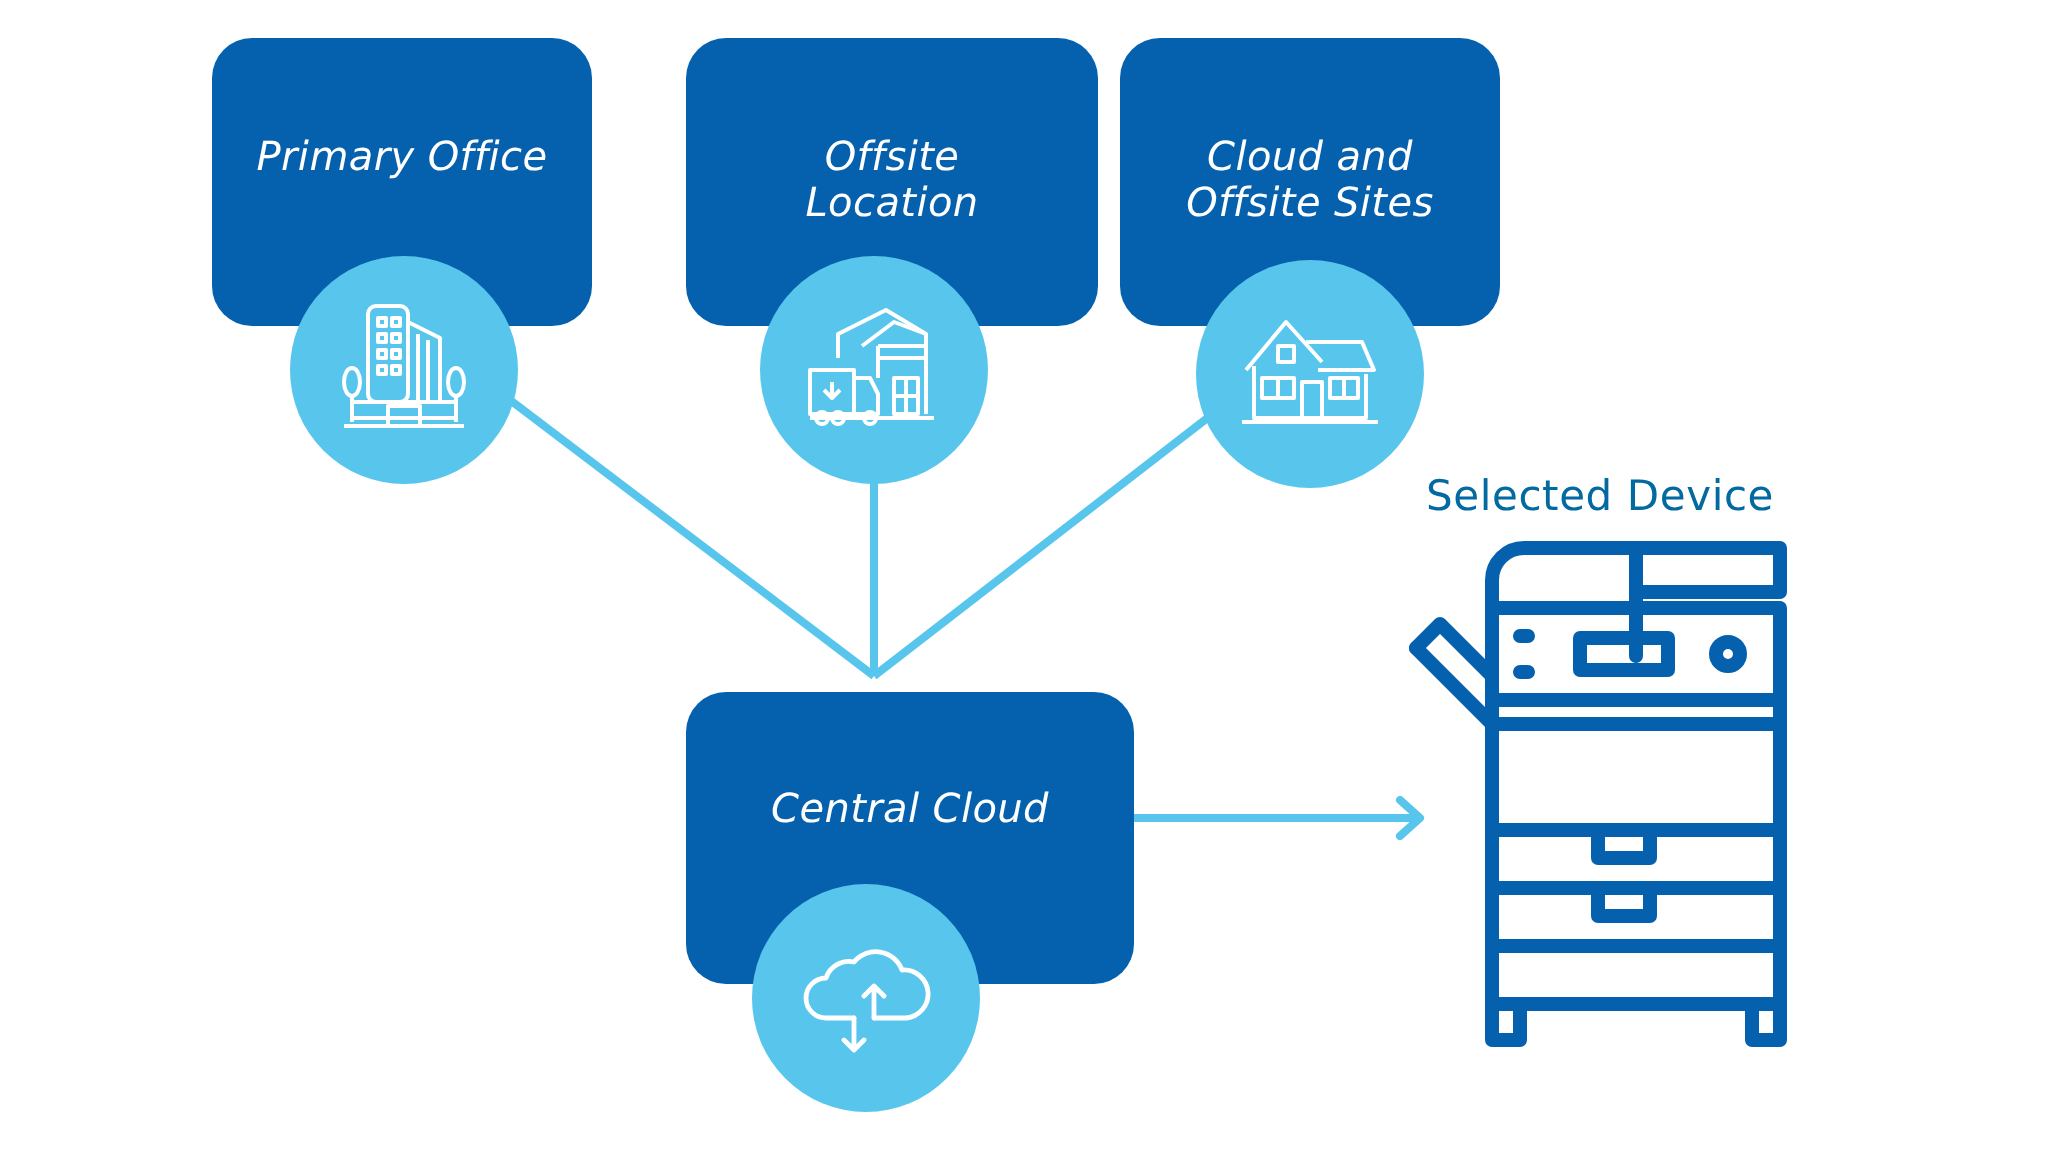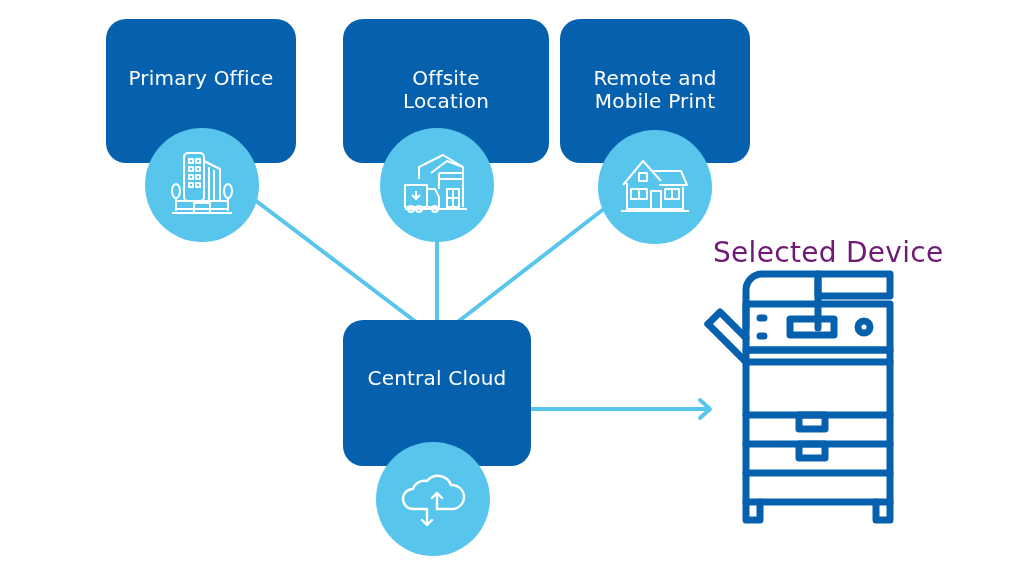--- a/index.html
+++ b/index.html
@@ -1,25 +1,25 @@
 <!DOCTYPE html>
 <html><head>
 <meta charset="utf-8">
 <style>
   html, body { margin:0; padding:0; background:#ffffff; }
   body { width:1024px; height:576px; position:relative; overflow:hidden;
          font-family:"DejaVu Sans", "Liberation Sans", sans-serif; }
   .box { position:absolute; background:#0561ad; border-radius:20px; color:#ffffff;
          display:flex; align-items:flex-start; justify-content:center; text-align:center; }
-  .box .label { margin-top:48px; font-size:20px; line-height:23px; letter-spacing:0.2px; }
+  .box .label { margin-top:48px; font-size:20px; line-height:23px; letter-spacing:0.2px;font-style:italic; }
   .circle { position:absolute; width:114px; height:114px; border-radius:50%; background:#58c6ec;
             display:flex; align-items:center; justify-content:center; }
   .circle svg { width:80px; height:80px; }
   #connectors { position:absolute; left:0; top:0; }
-  .device-title { position:absolute; left:713px; top:236px; font-size:28px; color:#701a75; letter-spacing:0.3px; }
+  .device-title { position:absolute; left:713px; top:236px; font-size:21px; color:#0369a1; letter-spacing:0.3px; }
   #printer { position:absolute; left:698px; top:268px; }
 </style>
 </head>
 <body>
 
 <svg id="connectors" width="1024" height="576" viewBox="0 0 1024 576">
   <line x1="255" y1="200" x2="437" y2="338" stroke="#58c6ec" stroke-width="4"></line>
   <line x1="437" y1="240" x2="437" y2="338" stroke="#58c6ec" stroke-width="4"></line>
   <line x1="605" y1="208" x2="437" y2="338" stroke="#58c6ec" stroke-width="4"></line>
   <line x1="530" y1="409" x2="710" y2="409" stroke="#58c6ec" stroke-width="4"></line>
@@ -73,40 +73,40 @@
     <path d="M30 44 H38 L42 52 V62 H30"></path>
     <circle cx="14" cy="64" r="3"></circle>
       <circle cx="22" cy="64" r="3"></circle>
       <circle cx="38" cy="64" r="3"></circle>
     <path d="M8 64 H70"></path>
   </svg>
 </div>
 
 <div class="box" style="left:560px; top:19px; width:190px; height:144px;">
   <div class="label">
-    <div>Remote and</div>
-    <div>Mobile Print</div>
+    <div>Cloud and</div>
+    <div>Offsite Sites</div>
   </div>
 </div>
 <div class="circle" style="left:598px; top:130px;">
   <svg viewBox="0 0 80 80" fill="none" stroke="#fff" stroke-width="2" stroke-linejoin="round">
     <path d="M8 38 L28 14 L46 34"></path>
     <path d="M12 36 V62 H68 V40"></path>
     <path d="M38 24 H66 L72 38 H44"></path>
     <rect x="24" y="26" width="8" height="8"></rect>
     <rect x="16" y="42" width="16" height="10"></rect>
       <path d="M24 42 V52"></path>
     <rect x="50" y="42" width="14" height="10"></rect>
       <path d="M57 42 V52"></path>
     <rect x="36" y="44" width="10" height="18"></rect>
     <path d="M6 64 H74"></path>
   </svg>
 </div>
 
-<div class="box" style="left:343px; top:320px; width:188px; height:146px;">
+<div class="box" style="left:343px; top:346px; width:224px; height:146px;">
   <div class="label" style="margin-top:47px;">
     <div>Central Cloud</div>
   </div>
 </div>
 <div class="circle" style="left:376px; top:442px;">
   <svg viewBox="0 0 80 80" fill="none" stroke="#fff" stroke-width="2.4" stroke-linejoin="round" stroke-linecap="round">
     <path d="M34 50 H20 A10 10 0 0 1 20 30 A12 12 0 0 1 34 22 A14 14 0 0 1 58 26 A12 12 0 0 1 60 50 H44"></path>
     <path d="M44 50 V34 M39 39 L44 34 L49 39"></path>
     <path d="M34 50 V66 M29 61 L34 66 L39 61"></path>
   </svg>

